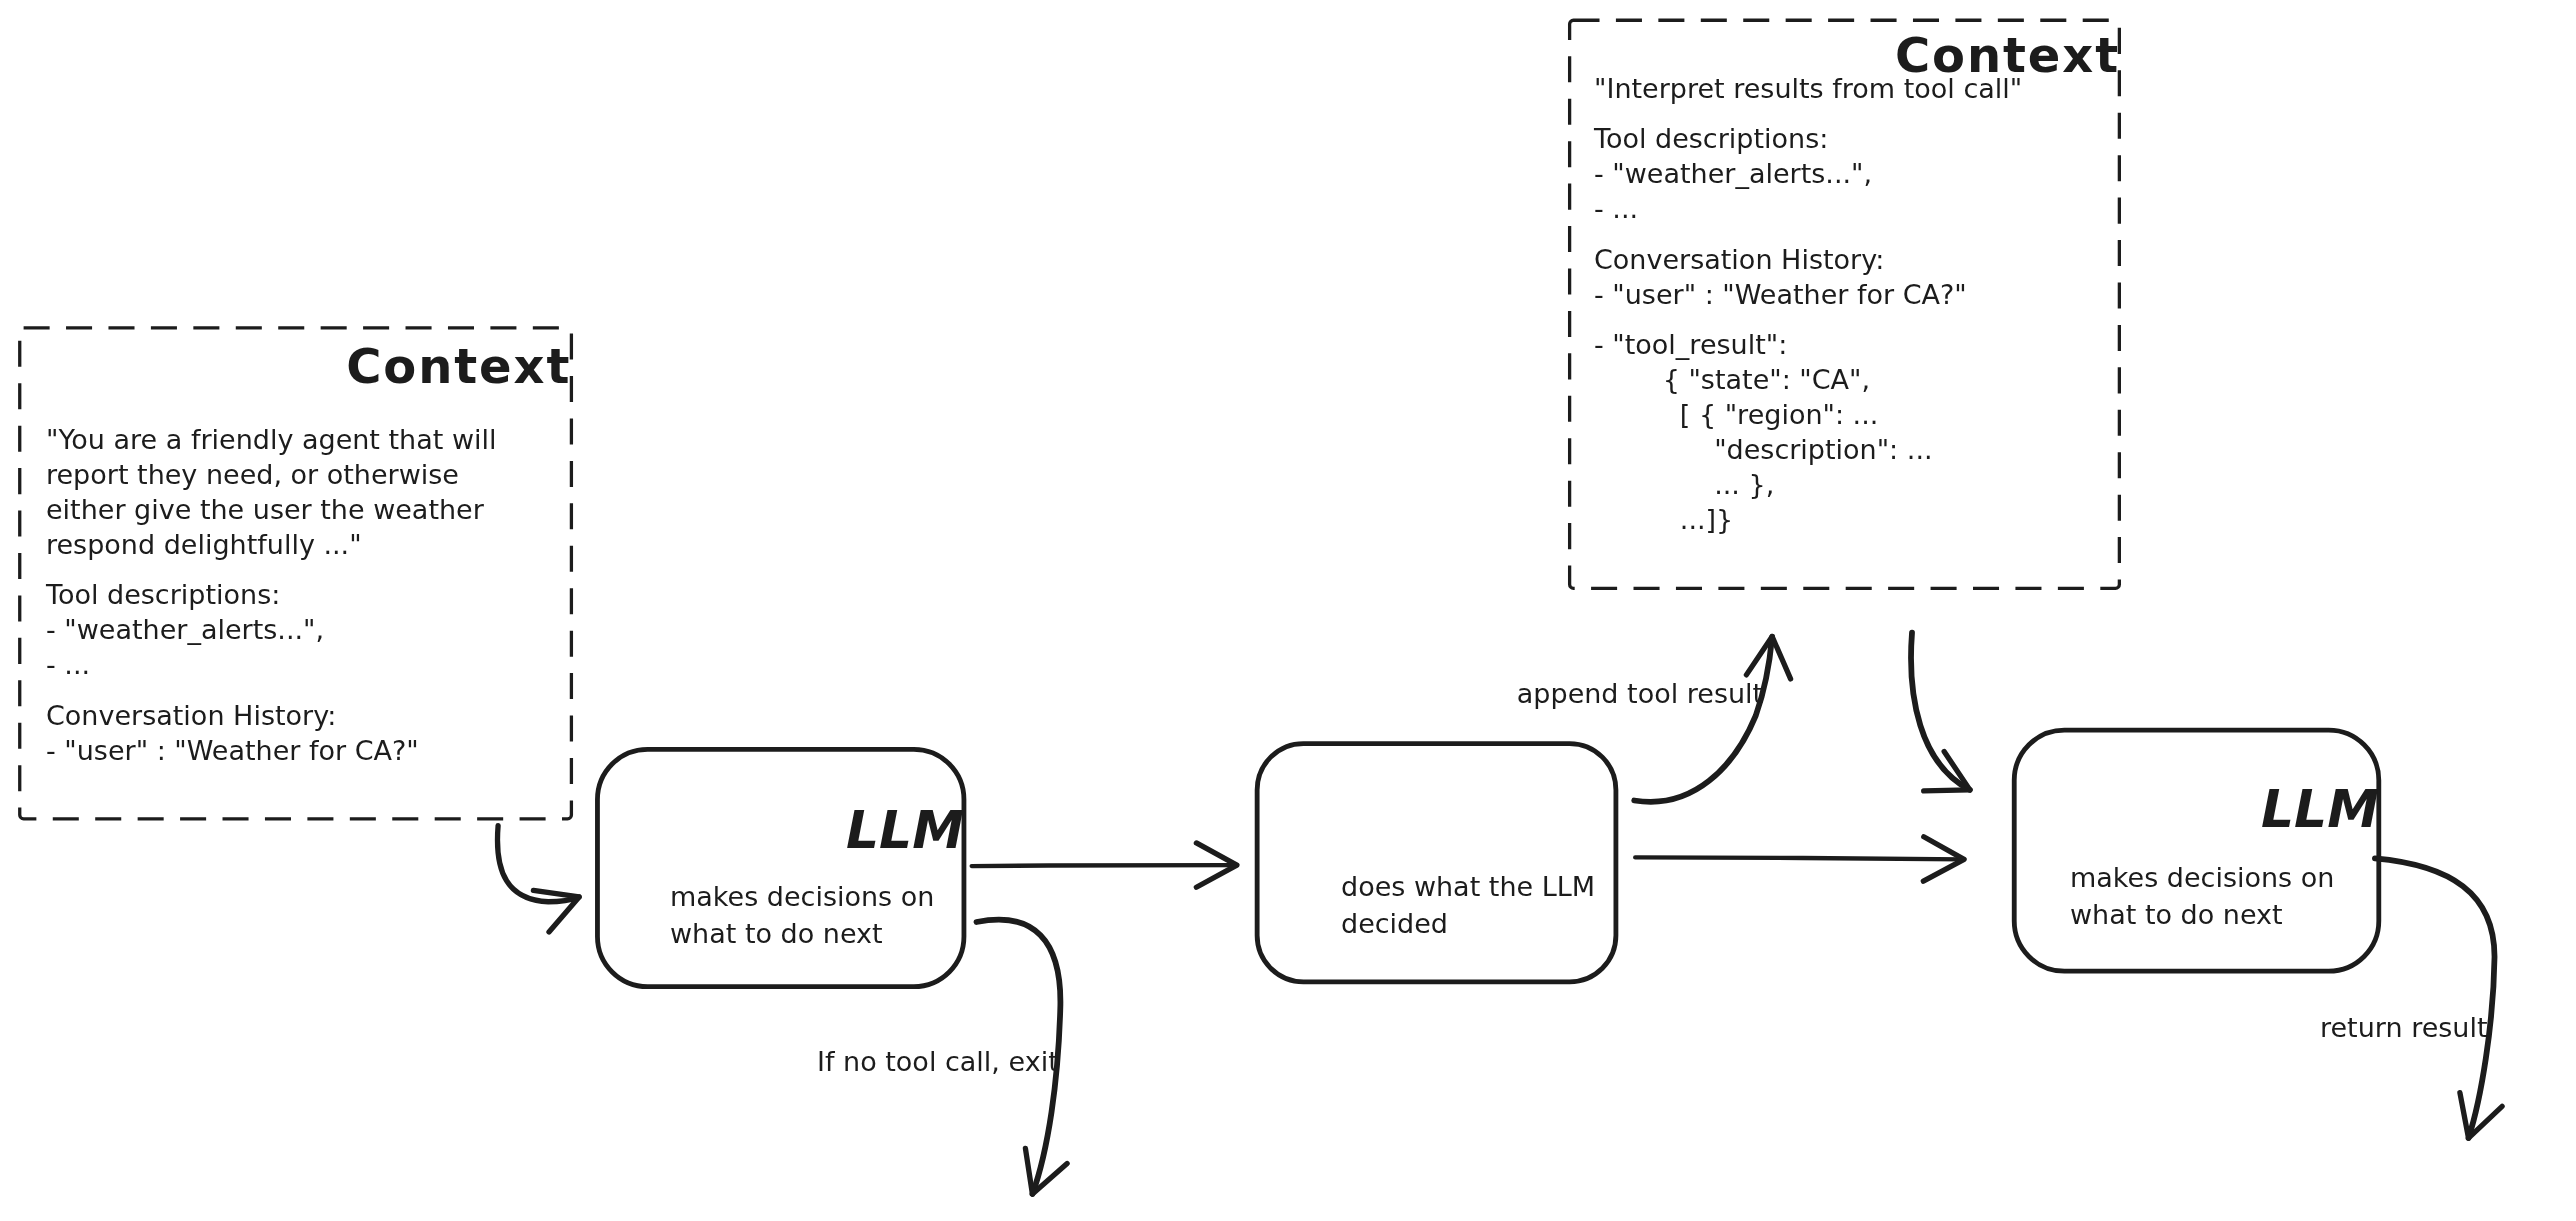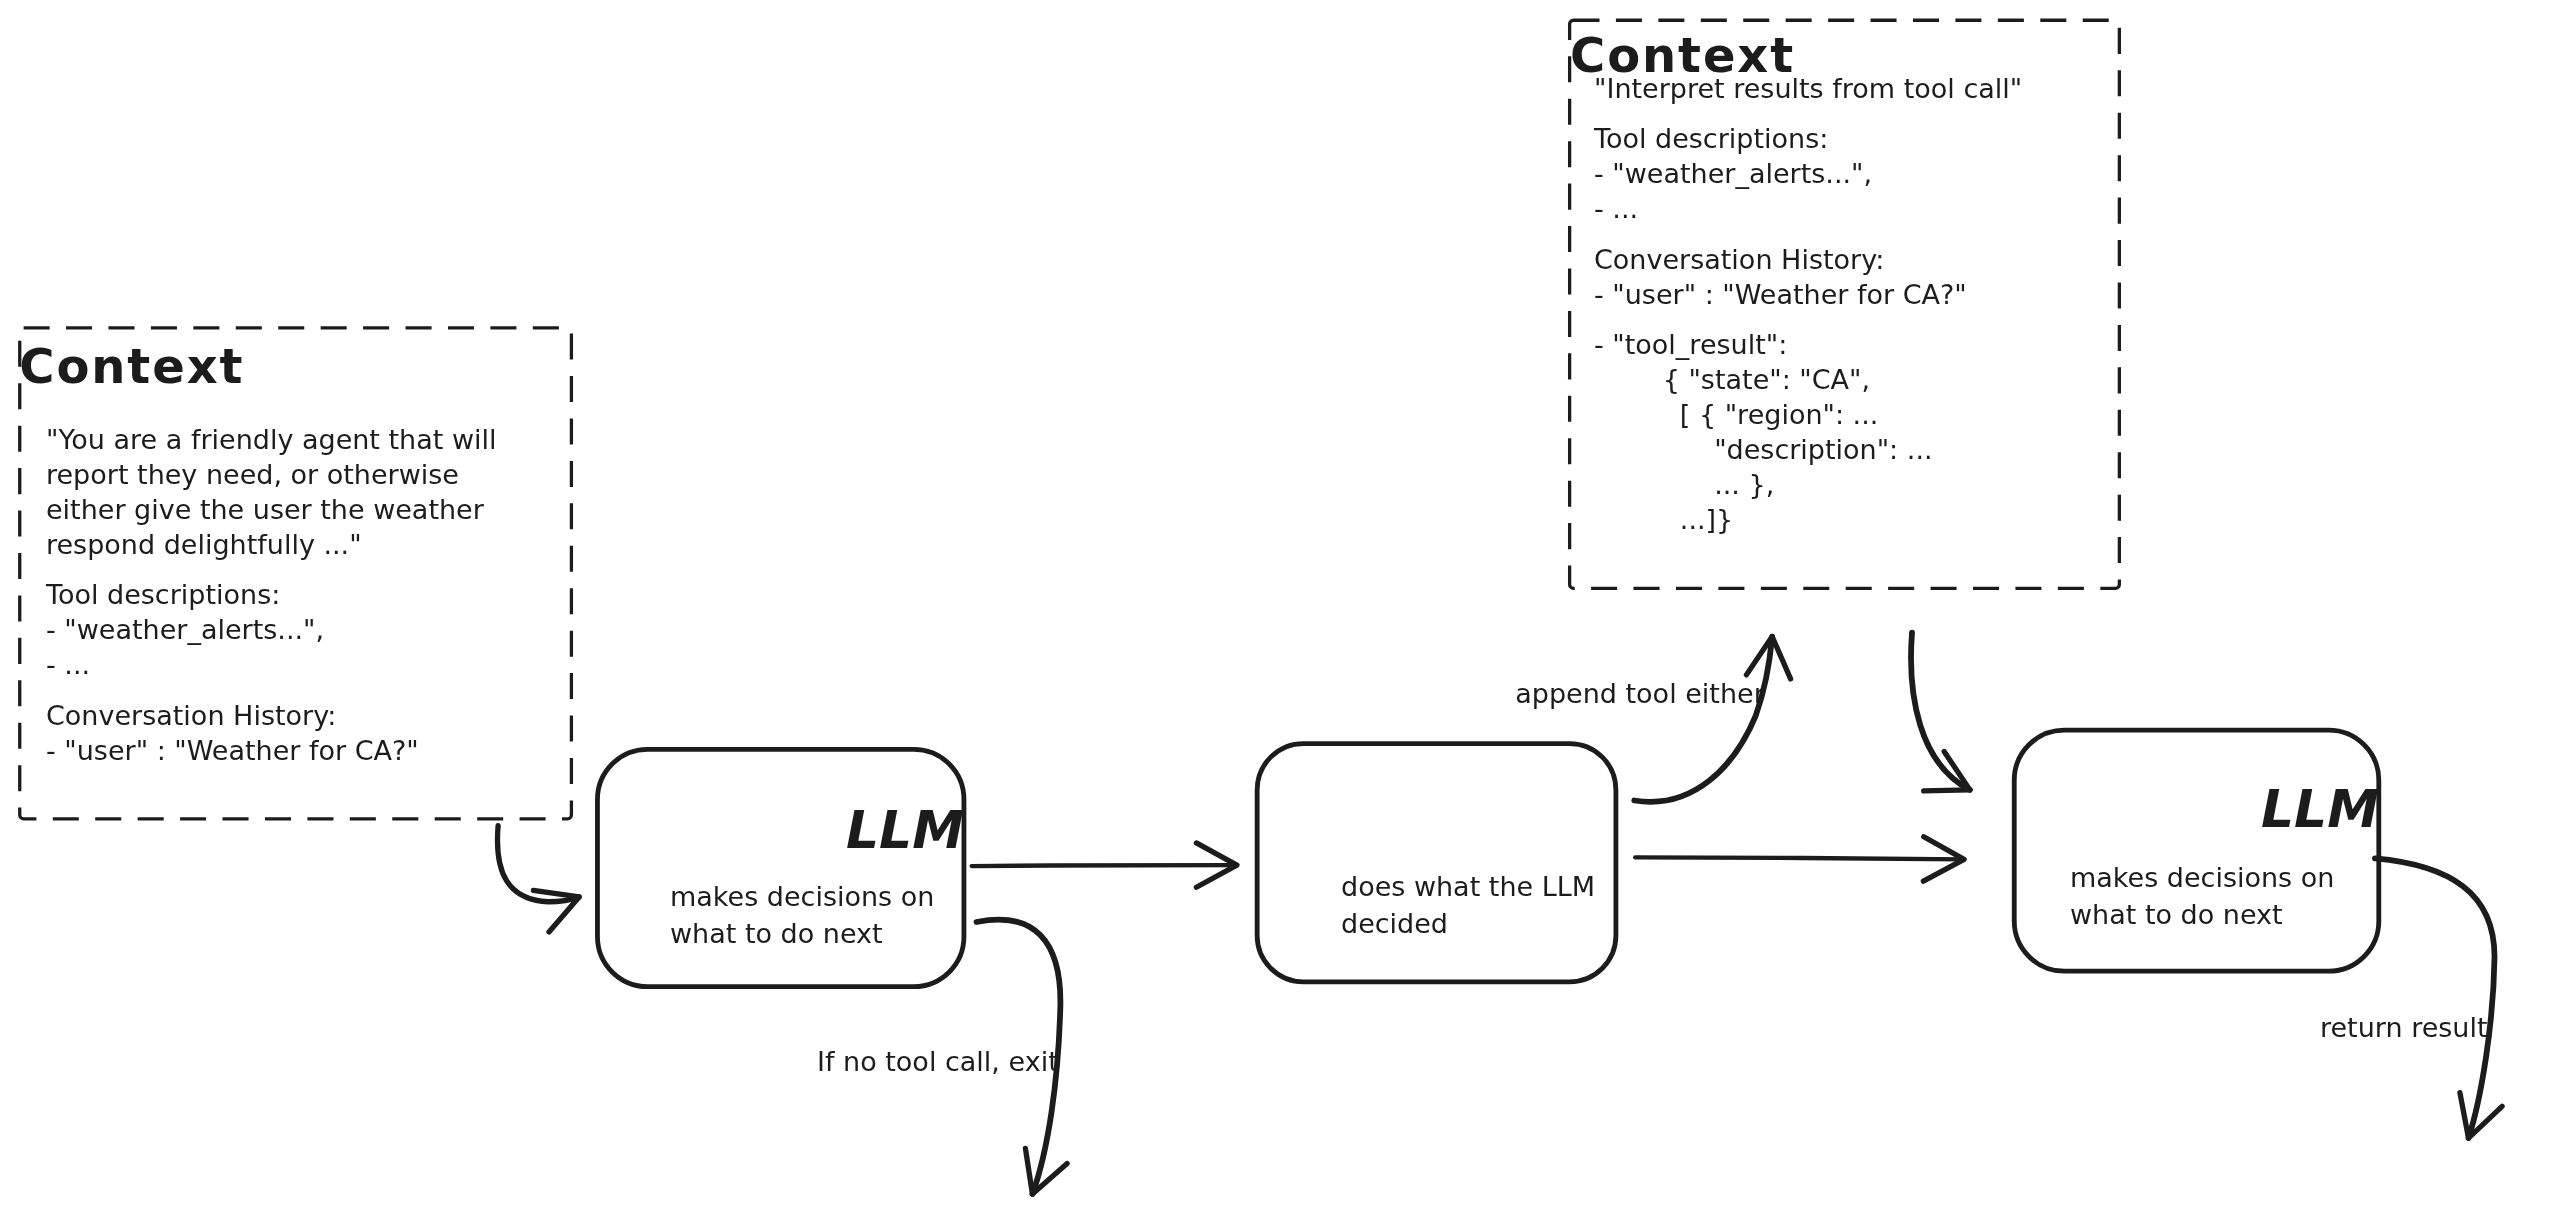--- a/index.html
+++ b/index.html
@@ -13,21 +13,21 @@
     overflow: hidden;
   }
   .arrows {
     position: absolute;
     left: 0; top: 0;
     width: 2576px; height: 1221px;
   }
   
   .ctx-title {
     position: absolute;
-    text-align: left;
+    text-align: right;
     font-size: 48px;
     font-weight: bold;
     letter-spacing: 1.9px;
   }
   .ctx-body {
     position: absolute;
     font-size: 27px;
     line-height: 35px;
   }
   .para { margin: 0 0 15.4px 0; }
@@ -147,18 +147,18 @@
     <div class="line">does what the LLM</div>
     <div class="line">decided</div>
   </div>
 
   <div class="node-title italic llm2-title">LLM</div>
   <div class="node-sub llm2-sub">
     <div class="line">makes decisions on</div>
     <div class="line">what to do next</div>
   </div>
 
-  <div class="flabel label-append">append tool either</div>
+  <div class="flabel label-append">append tool result</div>
   <div class="flabel label-exit">If no tool call, exit</div>
   <div class="flabel label-return">return result</div>
 
 </div>
 
 
 </body></html>

